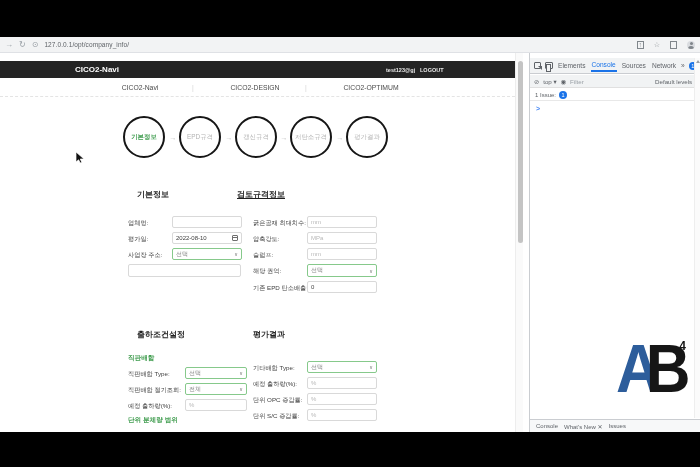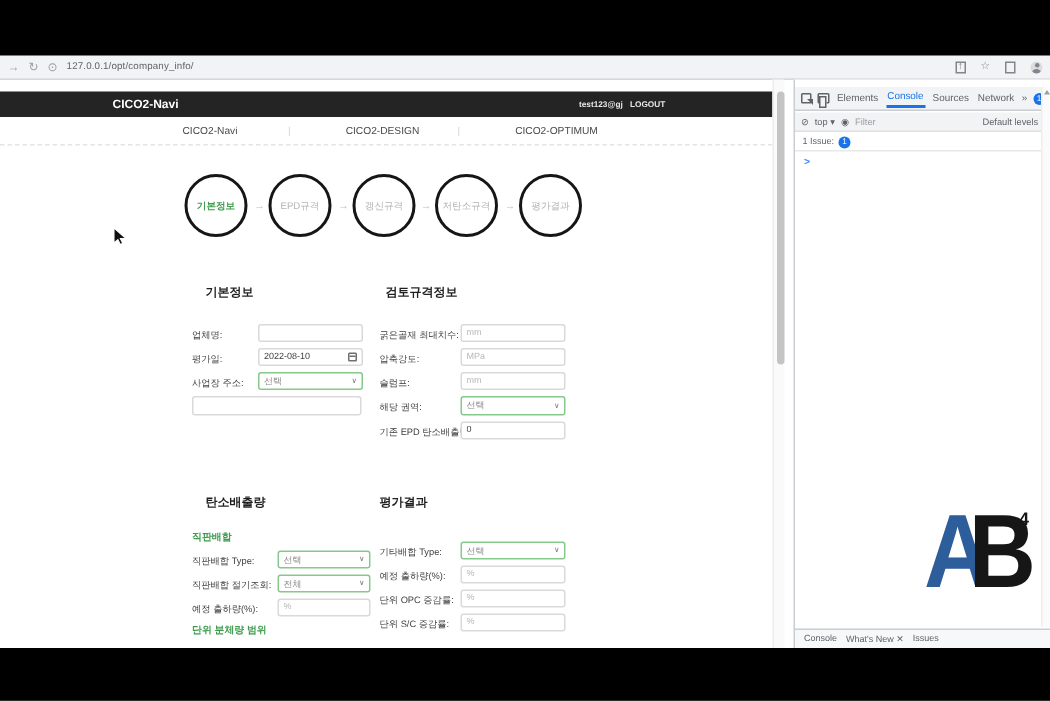--- a/index.html
+++ b/index.html
@@ -144,21 +144,21 @@
     <span class="steparrow" style="left:278px;top:81px;">→</span>
     <div class="step" style="left:290px;top:63px;">
       <span class="t">저탄소규격</span>
     </div>
     <span class="steparrow" style="left:334px;top:81px;">→</span>
     <div class="step" style="left:346px;top:63px;">
       <span class="t">평가결과</span>
     </div>
 
     <span class="sect" style="left:137px;top:136px;">기본정보</span>
-    <span class="sect" style="left:257px;top:136px;">검토규격정보</span>
+    <span class="sect" style="left:237px;top:136px;text-decoration:underline;">검토규격정보</span>
 
     <div class="frow" style="left:128px;top:163px;width:114px;">
       <span class="lbl">업체명:</span>
       <input class="ctl" style="left: 44px; width: 70px;" value="">
     </div>
     <div class="frow" style="left:128px;top:179px;width:114px;">
       <span class="lbl">평가일:</span>
       <div class="ctl date" style="left:44px;width:70px;">
         <span class="val">2022-08-10</span>
         <span class="cal"></span>
@@ -190,21 +190,21 @@
       <div class="ctl sel" style="left:54px;width:70px;height:13px;">
         <span class="val">선택</span>
         <span class="caret">∨</span>
       </div>
     </div>
     <div class="frow" style="left:253px;top:228px;width:124px;">
       <span class="lbl">기존 EPD 탄소배출량:</span>
       <input class="ctl" style="left: 54px; width: 70px;" value="0">
     </div>
 
-    <span class="sect" style="left:137px;top:276px;">탄소배출량</span>
+    <span class="sect" style="left:137px;top:276px;">출하조건설정</span>
     <span class="sect" style="left:253px;top:276px;">평가결과</span>
 
     <span class="subhead" style="left:128px;top:301px;">직판배합</span>
 
     <div class="frow" style="left:128px;top:314px;width:119px;">
       <span class="lbl">직판배합 Type:</span>
       <div class="ctl sel" style="left:57px;width:62px;">
         <span class="val">선택</span>
         <span class="caret">∨</span>
       </div>

